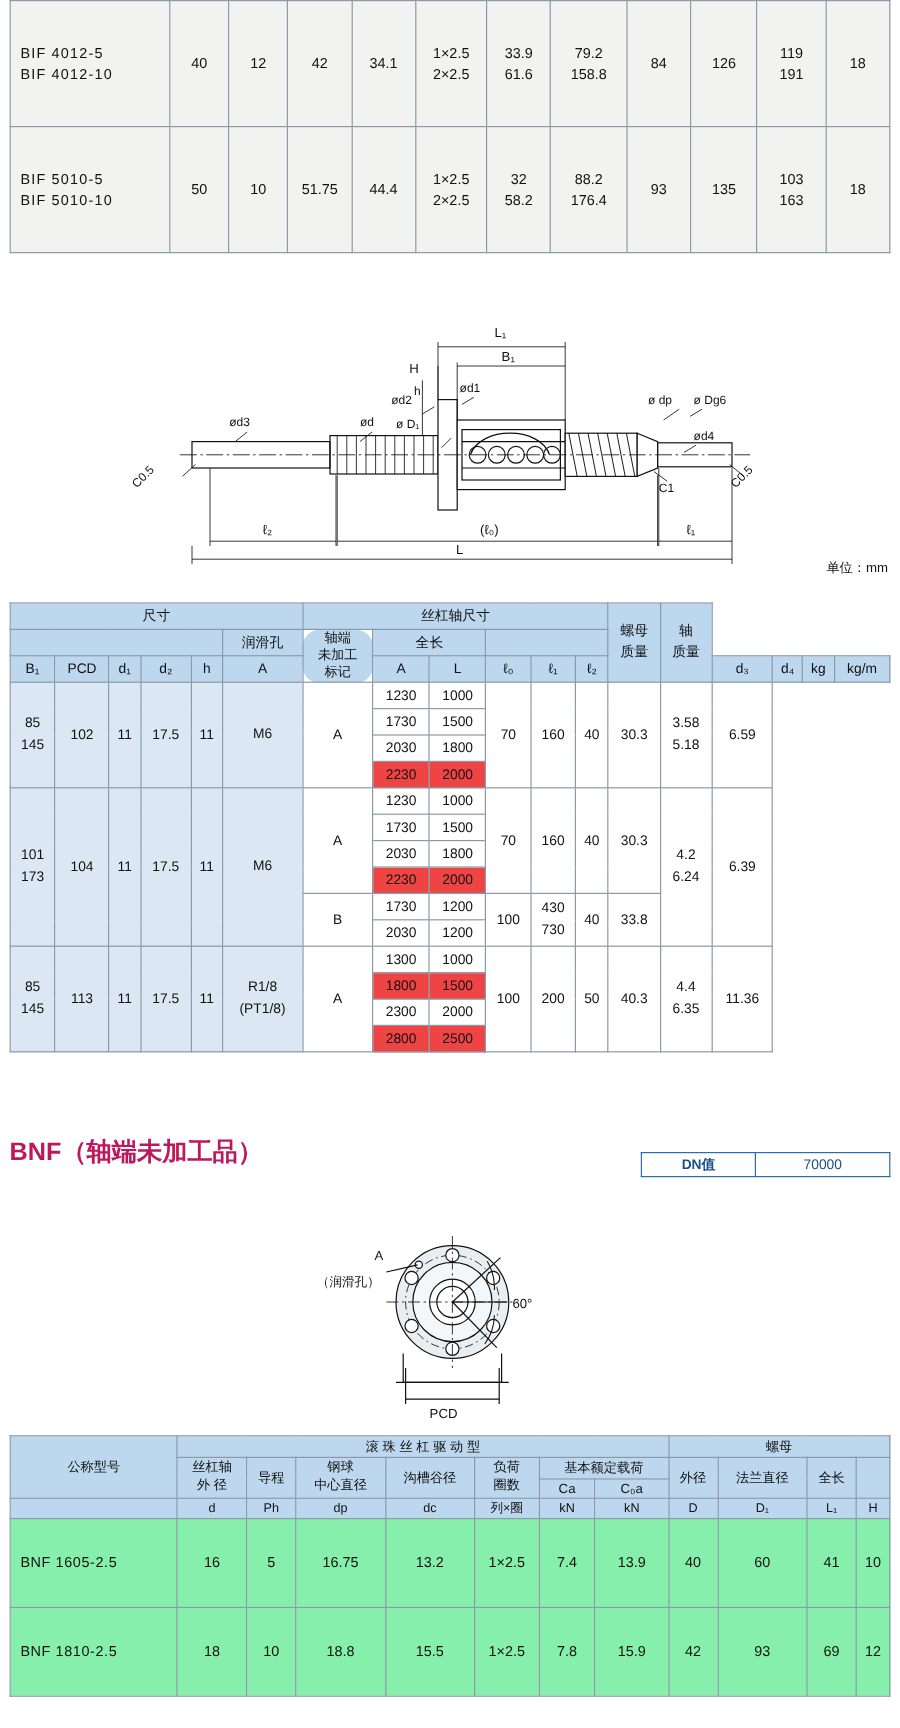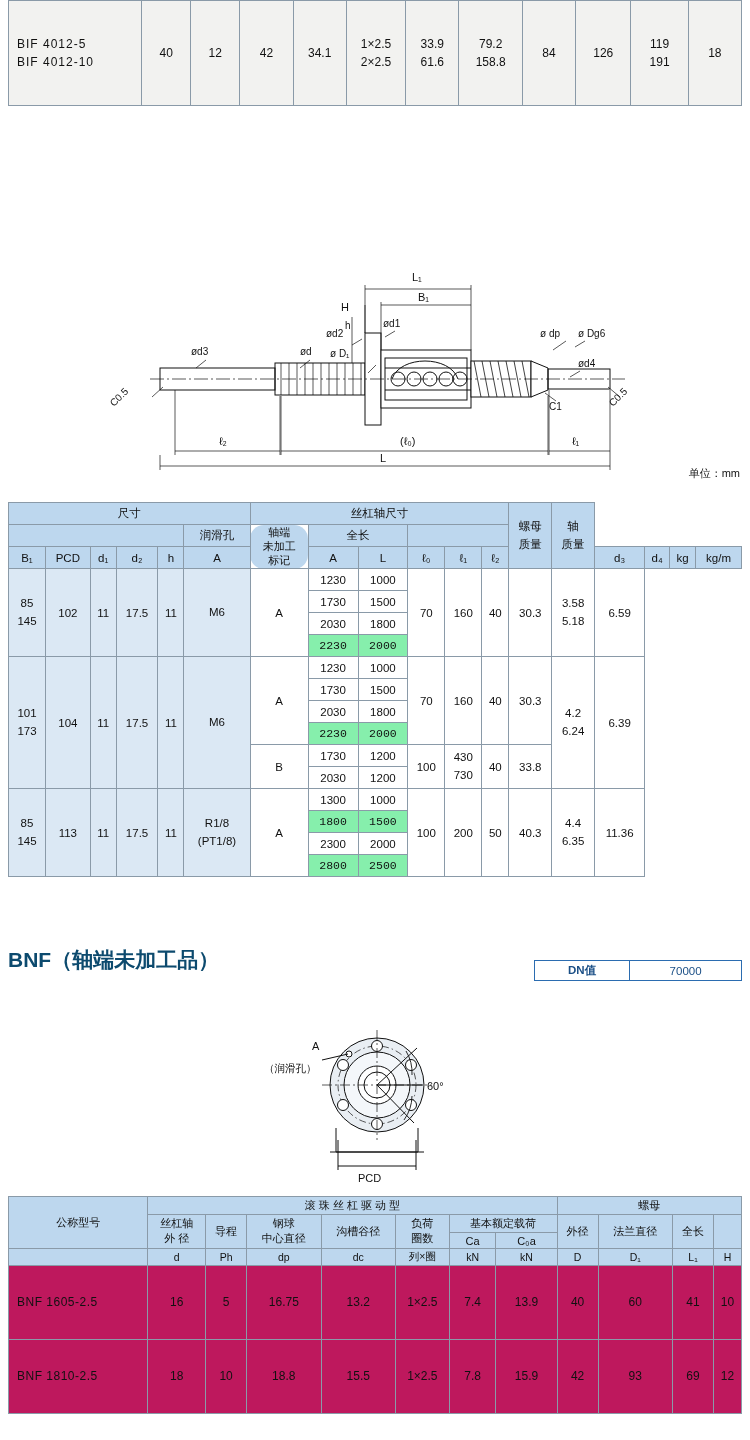--- a/index.html
+++ b/index.html
@@ -34,43 +34,43 @@
     position: absolute; left: 8px; top: 502px; width: 734px;
     font-size: 11.5px; color: #111;
   }
   .t2 th { background: #bdd7ee; height: 22px; padding: 1px 2px; font-size: 11.5px; }
   .t2 td { background: #ffffff; padding: 1px 2px; }
   .t2 td.sz { background: #dbe8f4; }
   .t2 .hdgrp { background: #bdd7ee; }
   .t2 .two { white-space: pre-line; line-height: 1.55; }
   .t2 .vert { white-space: pre-line; line-height: 1.25; font-size: 11px; border-radius: 14px; }
   .t2 .lencell { background: #ffffff; height: 22px; }
-  .t2 .lencell.hl { background: #86efac; font-family: Liberation Mono, monospace; }
+  .t2 .lencell.hl { background: #ef4444; }
 
   
   .bnf-title {
     position: absolute; left: 8px; top: 946px;
-    font-size: 21px; font-weight: bold; color: #0c4a6e;
+    font-size: 21px; font-weight: bold; color: #be185d;
     letter-spacing: 0px;
   }
   .dn-box { position: absolute; left: 534px; top: 960px; width: 208px; height: 21px; }
   .dn-box table { width: 100%; height: 100%; }
   .dn-box td { border: 1px solid #2b6cb0; font-size: 11.5px; color: #1b4f86; background: #fff; margin-top: 40px; }
   .dn-box td.lbl { width: 46%; color: #1b4f86; font-weight: bold; }
 
   
   .fig2 { position: absolute; left: 0; top: 1000px; width: 750px; height: 190px; }
 
   
   .t3 {
     position: absolute; left: 8px; top: 1196px; width: 734px;
     font-size: 11.5px; color: #111;
   }
   .t3 th { background: #bdd7ee; padding: 1px 2px; font-size: 11px; }
-  .t3 td { background: #be185d; height: 74px; padding: 1px 2px; font-size: 12px; }
+  .t3 td { background: #86efac; height: 74px; padding: 1px 2px; font-size: 12px; }
   .t3 td.name { text-align: left; padding-left: 8px; letter-spacing: 0.5px; }
   .t3 .sub { font-size: 10.5px; }
   .t3 .two { white-space: pre-line; line-height: 1.4; }
 
   svg text { font-family: "Liberation Sans", sans-serif; }
 </style>
 </head>
 <body>
 
 <table class="t1">
@@ -85,20 +85,39 @@
         <td class="two" style="width: 58px;">1×2.5
 2×2.5</td>
         <td class="two" style="width: 52px;">33.9
 61.6</td>
         <td class="two" style="width: 62px;">79.2
 158.8</td>
         <td style="width: 52px;">84</td>
         <td style="width: 54px;">126</td>
         <td class="two" style="width: 56px;">119
 191</td>
+        <td style="width: 52px;">18</td>
+      </tr>
+      <tr class="r2">
+        <td class="name two" style="width: 130px;">BIF 5010-5
+BIF 5010-10</td>
+        <td style="width: 48px;">50</td>
+        <td style="width: 48px;">10</td>
+        <td style="width: 52px;">51.75</td>
+        <td style="width: 52px;">44.4</td>
+        <td class="two" style="width: 58px;">1×2.5
+2×2.5</td>
+        <td class="two" style="width: 52px;">32
+58.2</td>
+        <td class="two" style="width: 62px;">88.2
+176.4</td>
+        <td style="width: 52px;">93</td>
+        <td style="width: 54px;">135</td>
+        <td class="two" style="width: 56px;">103
+163</td>
         <td style="width: 52px;">18</td>
       </tr>
     </tbody>
 </table>
 
 <div class="fig1">
 <svg width="750" height="225" viewBox="0 0 750 225">
   <g stroke="#111" fill="none" stroke-width="1">
 
     <rect x="160" y="113" width="115" height="22"></rect>

